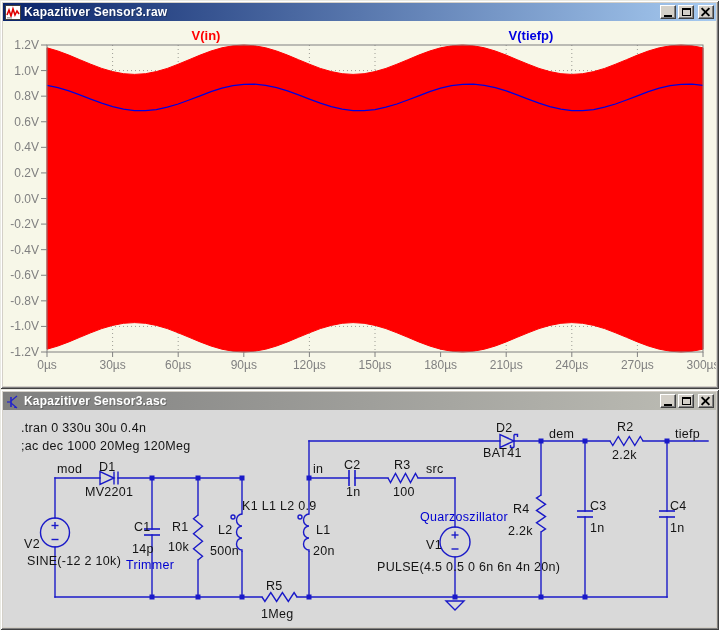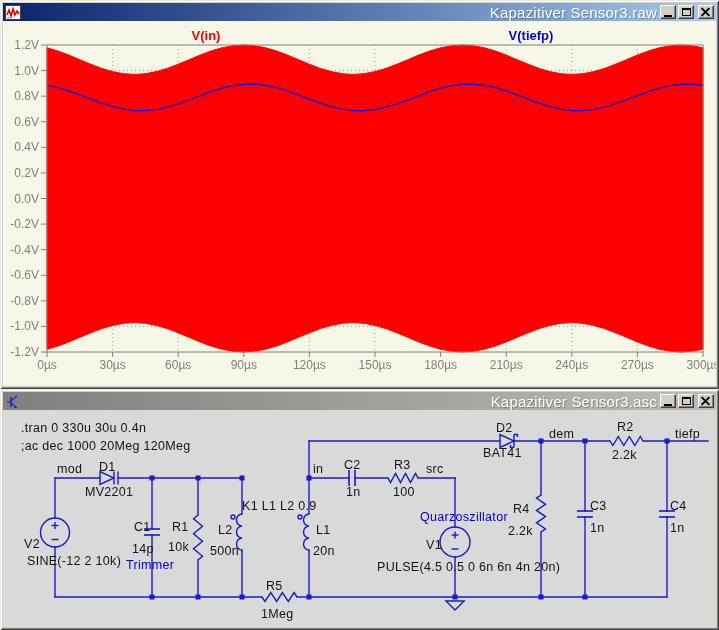--- a/index.html
+++ b/index.html
@@ -11,22 +11,22 @@
   .win{
     position:absolute;left:0;width:719px;background:#D4D0C8;box-sizing:border-box;padding:3px;
     box-shadow:inset 1px 1px 0 #E9E9E2, inset -1px -1px 0 #404040,
                inset 2px 2px 0 #FFFFFF, inset -2px -2px 0 #808080;
   }
   #win-plot{top:0;height:389px;}
   #win-sch{top:389px;height:241px;}
   .titlebar{height:18px;display:flex;align-items:center;gap:3px;padding:0 2px;box-sizing:border-box;}
   .titlebar.active{background:linear-gradient(90deg,var(--tb-a0),var(--tb-a1));}
   .titlebar.inactive{background:linear-gradient(90deg,var(--tb-i0),var(--tb-i1));}
-  .title{color:#FFFFFF;font-weight:normal;font-size:15px;flex:1;white-space:nowrap;letter-spacing:.2px;
-         text-shadow:1px 1px 0 rgba(0,0,0,.25);text-align:right;}
+  .title{color:#FFFFFF;font-weight:bold;font-size:12px;flex:1;white-space:nowrap;letter-spacing:.2px;
+         text-shadow:1px 1px 0 rgba(0,0,0,.25);}
   .tbtns{display:flex;gap:2px;align-items:center;}
   .tbtn{width:16px;height:14px;background:#D4D0C8;border:1px solid;
         border-color:#FFFFFF #404040 #404040 #FFFFFF;box-shadow:inset -1px -1px 0 #808080;
         box-sizing:border-box;display:flex;align-items:center;justify-content:center;position:relative;padding:0;}
   .glyph-min{width:8px;height:2px;background:#000;margin-top:7px;}
   .glyph-max{width:9px;height:8px;border:1px solid #000;border-top-width:2px;box-sizing:border-box;}
   .glyph-close{width:10px;height:9px;position:relative;}
   .glyph-close:before,.glyph-close:after{content:"";position:absolute;left:-1px;top:3px;width:11px;height:2px;background:#000;}
   .glyph-close:before{transform:rotate(45deg);}
   .glyph-close:after{transform:rotate(-45deg);}

